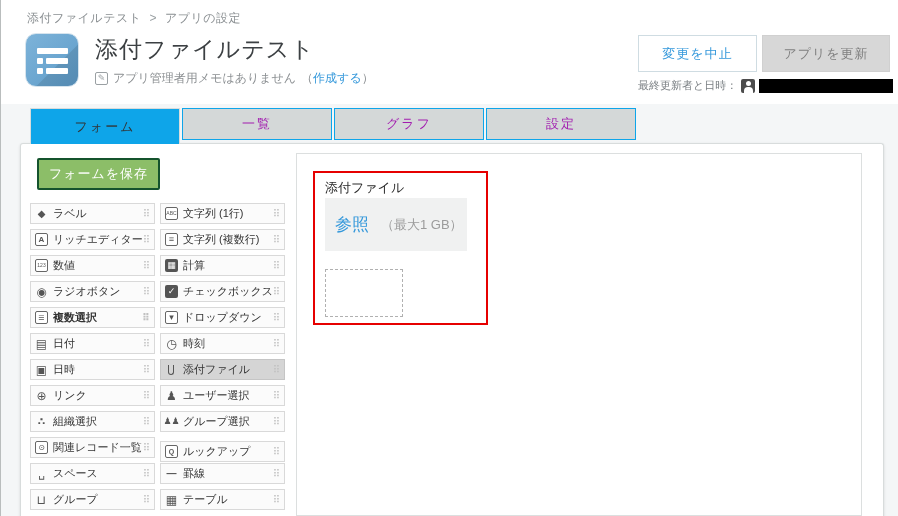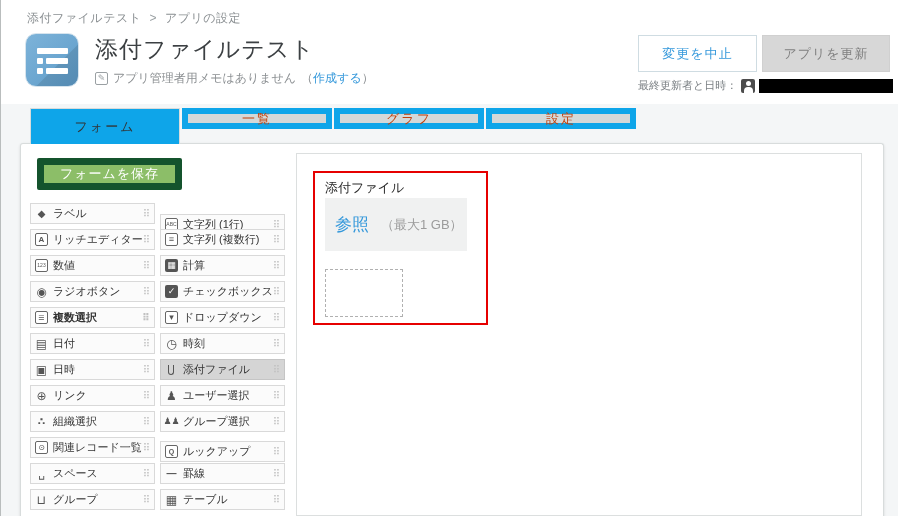--- a/index.html
+++ b/index.html
@@ -37,30 +37,30 @@
 
   .last-updated { position:absolute; left:638px; top:78px; display:flex; align-items:center; gap:4px; }
   .lu-label { font-size:11px; color:#7b8084; }
   .lu-user-icon { width:14px; height:14px; background:#4c4c4c; border-radius:2px; position:relative; overflow:hidden; flex:none; }
   .lu-user-icon::before { content:""; position:absolute; left:4.5px; top:2px; width:5px; height:5px; border-radius:50%; background:#fff; }
   .lu-user-icon::after  { content:""; position:absolute; left:2.5px; top:8px; width:9px; height:6px; border-radius:4px 4px 0 0; background:#fff; }
   .lu-redacted { width:134px; height:14px; background:#000; flex:none; }
 
   
   .tabbar { position:absolute; left:30px; top:108px; display:flex; gap:2px; z-index:2; }
-  .tab { width:150px; height:21px; background:#d4d8d8; border:6px solid #0ea5e9; color:#c2410c;
+  .tab { width:150px; height:32px; background:#d4d8d8; border:1px solid #0ea5e9; color:#a21caf;
          font-size:13px; display:flex; align-items:center; justify-content:center; cursor:pointer; letter-spacing:2px; }
   .tab.active { background:#0ea5e9; border:1px solid #d8dcdc; border-bottom:none; height:36px; color:#333; }
 
   
   .card { position:absolute; left:20px; top:143px; width:864px; height:380px; background:#ffffff;
           border:1px solid #d8dcdc; border-bottom:none; border-radius:3px 3px 0 0; box-shadow:0 1px 3px rgba(0,0,0,.12); }
 
-  .save-btn { position:absolute; left:37px; top:158px; width:145px; height:32px; background:#8cbe68;
-              border:7px solid #14532d; border-radius:2px; color:#fff; font-size:13px; letter-spacing:1px;
+  .save-btn { position:absolute; left:37px; top:158px; width:123px; height:32px; background:#8cbe68;
+              border:2px solid #14532d; border-radius:2px; color:#fff; font-size:13px; letter-spacing:1px;
               display:flex; align-items:center; justify-content:center; cursor:pointer; z-index:3; }
 
   
   .palette-item { position:absolute; width:125px; height:21px; background:#fbfbfb; border:1px solid #d9d9d9;
                   display:flex; align-items:center; padding:0 4px; cursor:grab; z-index:3; }
   .palette-item.active { background:#d5d5d5; border-color:#c5c5c5; }
   .p-icon { flex:none; width:13px; height:13px; margin-right:5px; color:#555; display:flex; align-items:center; justify-content:center; line-height:1; }
   .p-icon.boxed { border:1px solid #666; border-radius:2px; background:#fff; }
   .p-icon.filled { background:#555; border-radius:2px; color:#fff; }
   .p-icon.clip { border:1.5px solid #555; border-top:none; border-radius:0 0 6px 6px; width:6px; height:10px; margin-left:3px; margin-right:9px; }
@@ -131,21 +131,21 @@
   <div class="card"></div>
 
   <div class="save-btn">フォームを保存</div>
 
   <div>
       <div class="palette-item" style="left: 30px; top: 203px;">
         <span class="p-icon" style="font-size: 10px;">◆</span>
         <span class="p-label">ラベル</span>
         <span class="p-dots">⠿</span>
       </div>
-      <div class="palette-item" style="left: 160px; top: 214px;">
+      <div class="palette-item" style="left: 160px; top: 203px;">
         <span class="p-icon boxed" style="font-size: 5px;">ABC</span>
         <span class="p-label">文字列 (1行)</span>
         <span class="p-dots">⠿</span>
       </div>
       <div class="palette-item" style="left: 30px; top: 229px;">
         <span class="p-icon boxed" style="font-size: 8px; font-weight: bold;">A</span>
         <span class="p-label">リッチエディター</span>
         <span class="p-dots">⠿</span>
       </div>
       <div class="palette-item" style="left: 160px; top: 229px;">

